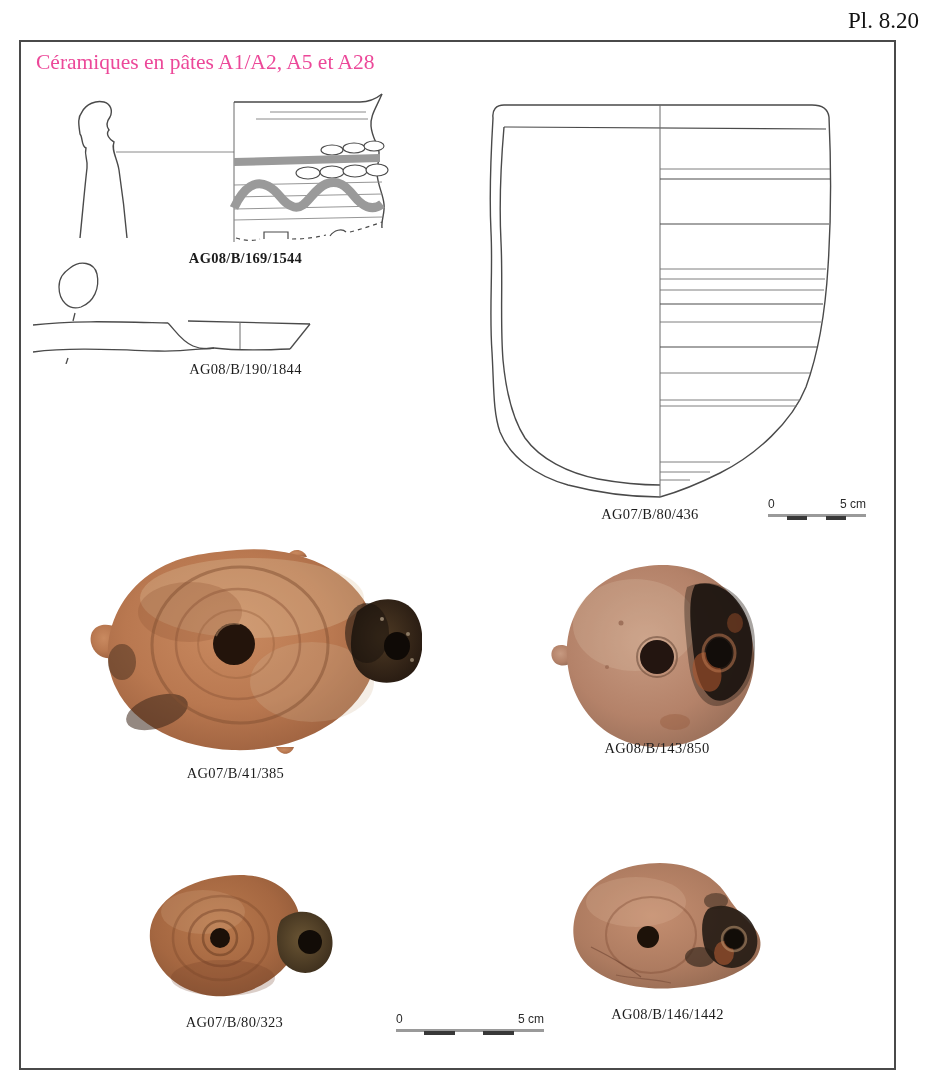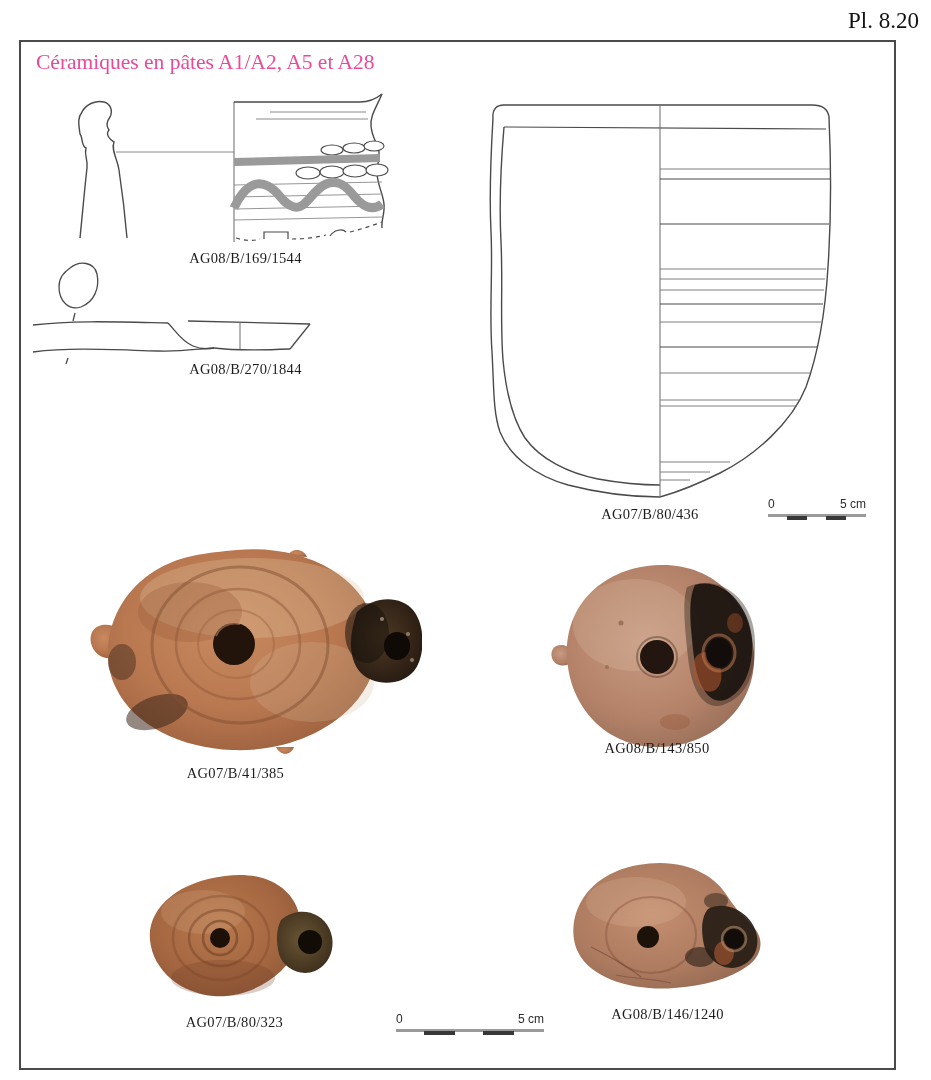--- a/index.html
+++ b/index.html
@@ -77,37 +77,37 @@
 
       <g stroke-width="1.2">
         <path d="M206,148 C216,151 224,151 230,149" stroke-dasharray="4,4"></path>
         <path d="M234,149 L234,142 L258,142 L258,149"></path>
         <path d="M262,149 C276,149 288,147 296,145" stroke-dasharray="4,4"></path>
         <path d="M300,146 C304,140 312,138 316,142"></path>
         <path d="M320,142 C332,139 344,135 352,132" stroke-dasharray="4,4"></path>
       </g>
     </g>
   </svg>
-  <div class="cat-label" style="left:158px;top:250px;width:175px;">AG08/B/169/1544</div>
+  <div class="cat-label" style="left:158px;top:250px;width:175px;font-weight:bold;">AG08/B/169/1544</div>
 
   <svg class="fig" style="left:28px;top:258px;" width="292" height="106" viewBox="0 0 292 106">
     <g fill="none" stroke="#4a4a4a" stroke-width="1.3">
       <path d="M42,10 C52,2 66,4 69,16 C72,30 66,44 53,49 C41,53 31,43 31,29 C31,20 35,15 42,10 Z"></path>
       <path d="M47,55 L45,63"></path>
       <path d="M5,67 C45,62 95,64 140,65"></path>
       <path d="M140,65 C147,72 153,83 165,88 C172,91 180,91 186,90"></path>
       <path d="M160,63 L282,66"></path>
       <path d="M282,66 L262,91"></path>
       <path d="M5,94 C45,89 90,92 130,93 C150,94 170,91 186,90"></path>
       <path d="M186,90 C210,93 238,92 262,91"></path>
       <path d="M212,64 L212,91" stroke="#6a6a6a" stroke-width="1"></path>
       <path d="M40,100 L38,106"></path>
     </g>
   </svg>
-  <div class="cat-label" style="left:158px;top:361px;width:175px;">AG08/B/270/1844</div>
+  <div class="cat-label" style="left:158px;top:361px;width:175px;">AG08/B/190/1844</div>
 
   <svg class="fig" style="left:468px;top:92px;" width="412" height="410" viewBox="0 0 412 410">
     <g fill="none" stroke="#4a4a4a" stroke-width="1.4">
 
       <path d="M36,13 L344,13 C354,13 360,17 361,25"></path>
 
       <path d="M36,35 L358,37" stroke-width="1.1"></path>
 
       <path d="M36,13 C28,13 24,18 25,26 C23,60 21,100 23,140 C25,180 21,220 24,260
                C26,295 25,320 32,340 C42,365 68,384 100,393 C135,402 165,405 192,405"></path>
@@ -260,21 +260,21 @@
              C145,74 145,60 152,52 Z" fill="rgba(35,27,20,0.9)"></path>
     <ellipse cx="144" cy="100" rx="15" ry="10" fill="rgba(40,30,22,0.6)"></ellipse>
     <ellipse cx="160" cy="44" rx="12" ry="8" fill="rgba(45,33,24,0.5)"></ellipse>
     <ellipse cx="168" cy="96" rx="10" ry="12" fill="rgba(175,90,50,0.6)"></ellipse>
     <circle cx="178" cy="82" r="12" fill="none" stroke="rgba(200,160,120,0.5)" stroke-width="2.5"></circle>
     <circle cx="178" cy="82" r="10" fill="#120d08"></circle>
     <circle cx="92" cy="80" r="11" fill="#1d1209"></circle>
     <path d="M35,90 C55,100 70,108 85,120" stroke="rgba(90,50,35,0.45)" stroke-width="1.3" fill="none"></path>
     <path d="M60,118 C80,122 100,122 115,126" stroke="rgba(90,50,35,0.35)" stroke-width="1.2" fill="none"></path>
   </svg>
-  <div class="cat-label" style="left:575px;top:1006px;width:185px;">AG08/B/146/1240</div>
+  <div class="cat-label" style="left:575px;top:1006px;width:185px;">AG08/B/146/1442</div>
 
   <div class="scalebar" style="left:396px;top:1012px;width:148px;">
     <div class="labels">
       <span>0</span>
       <span>5 cm</span>
     </div>
     <div class="bar">
       <div class="base"></div>
         <div class="seg s1"></div>
         <div class="seg s2"></div>

